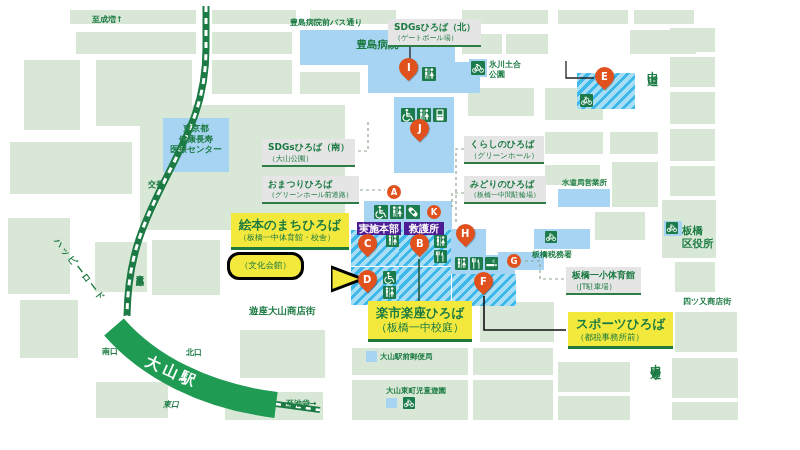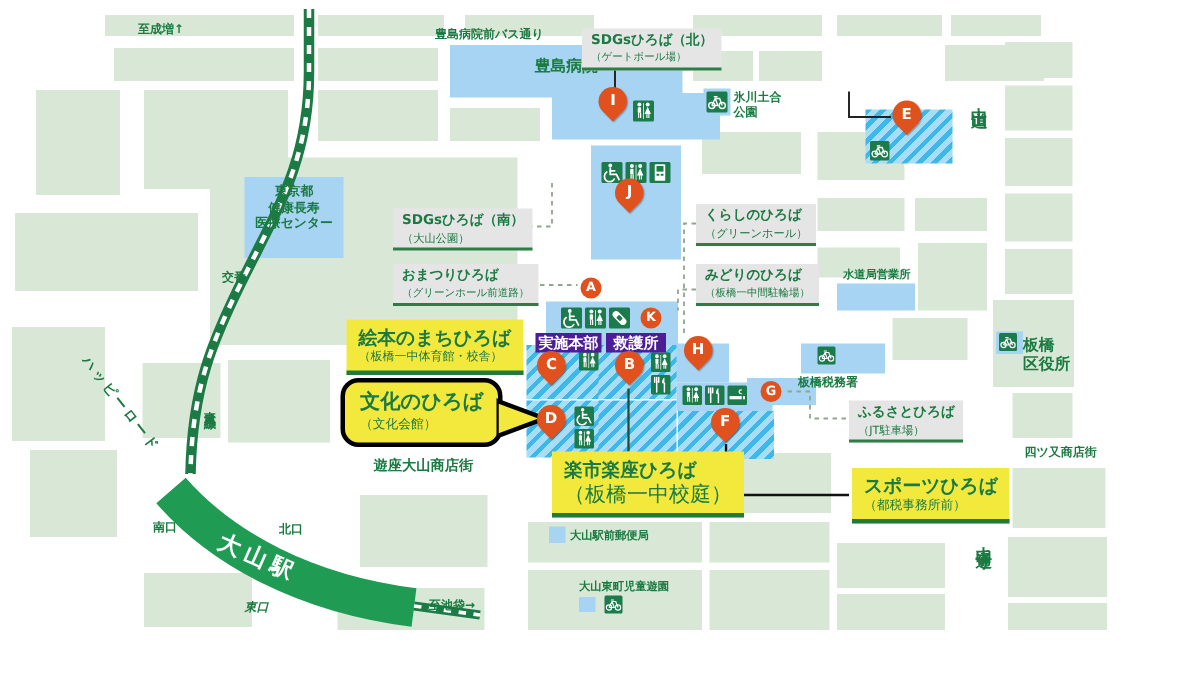--- a/index.html
+++ b/index.html
@@ -105,32 +105,31 @@
   </div>
   <div class="vlabel pale" style="left:464px;top:176px;">
     <span class="t" style="font-size:9px;">みどりのひろば</span>
     <span class="s" style="font-size:7px;">（板橋一中間駐輪場）</span>
   </div>
   <div class="vlabel bright" style="left:231px;top:213px;">
     <span class="t" style="font-size:12.5px;">絵本のまちひろば</span>
     <span class="s" style="font-size:8px;">（板橋一中体育館・校舎）</span>
   </div>
   <div class="bubble" style="left:227px;top:252px;">
-    <span class="t b" style="display:block;font-size:13.5px;">文化のひろば</span>
     <span class="s" style="display:block;font-size:8.5px;">（文化会館）</span>
   </div>
   <svg style="position:absolute;left:331px;top:264px;z-index:6;" width="36" height="32">
     <polygon points="0,3 32,15 0,27" fill="#f3e93d" stroke="#000" stroke-width="3"></polygon>
   </svg>
   <div class="vlabel bright" style="left:368px;top:301px;">
     <span class="t" style="font-size:12.5px;">楽市楽座ひろば</span>
-    <span class="s" style="font-size:14px;">（板橋一中校庭）</span>
+    <span class="s" style="font-size:11px;">（板橋一中校庭）</span>
   </div>
   <div class="vlabel pale" style="left:566px;top:267px;">
-    <span class="t" style="font-size:9px;">ふるさとひろば</span>
+    <span class="t" style="font-size:9px;">板橋一小体育館</span>
     <span class="s" style="font-size:7.5px;">（JT駐車場）</span>
   </div>
   <div class="vlabel bright" style="left:568px;top:312px;">
     <span class="t" style="font-size:12.5px;">スポーツひろば</span>
     <span class="s" style="font-size:8.5px;">（都税事務所前）</span>
   </div>
 
   <div class="pin" style="left:399px;top:58px;">
       <span>I</span>
     </div>

